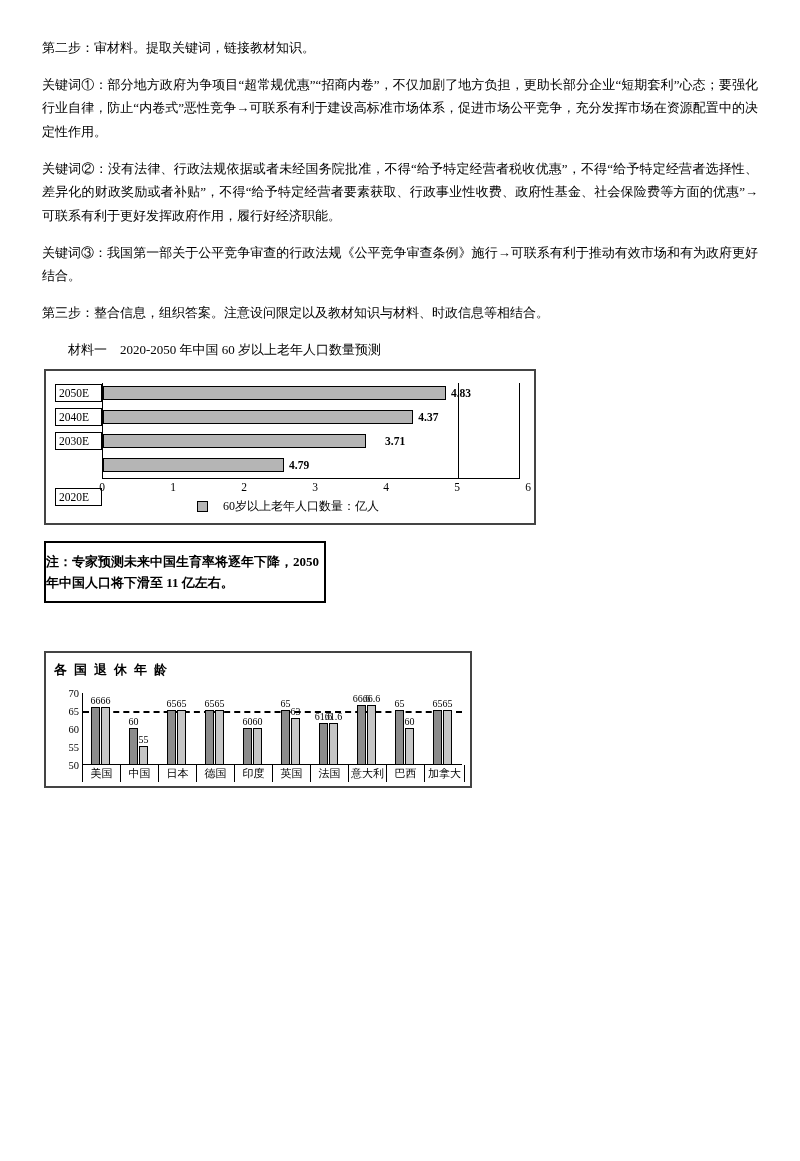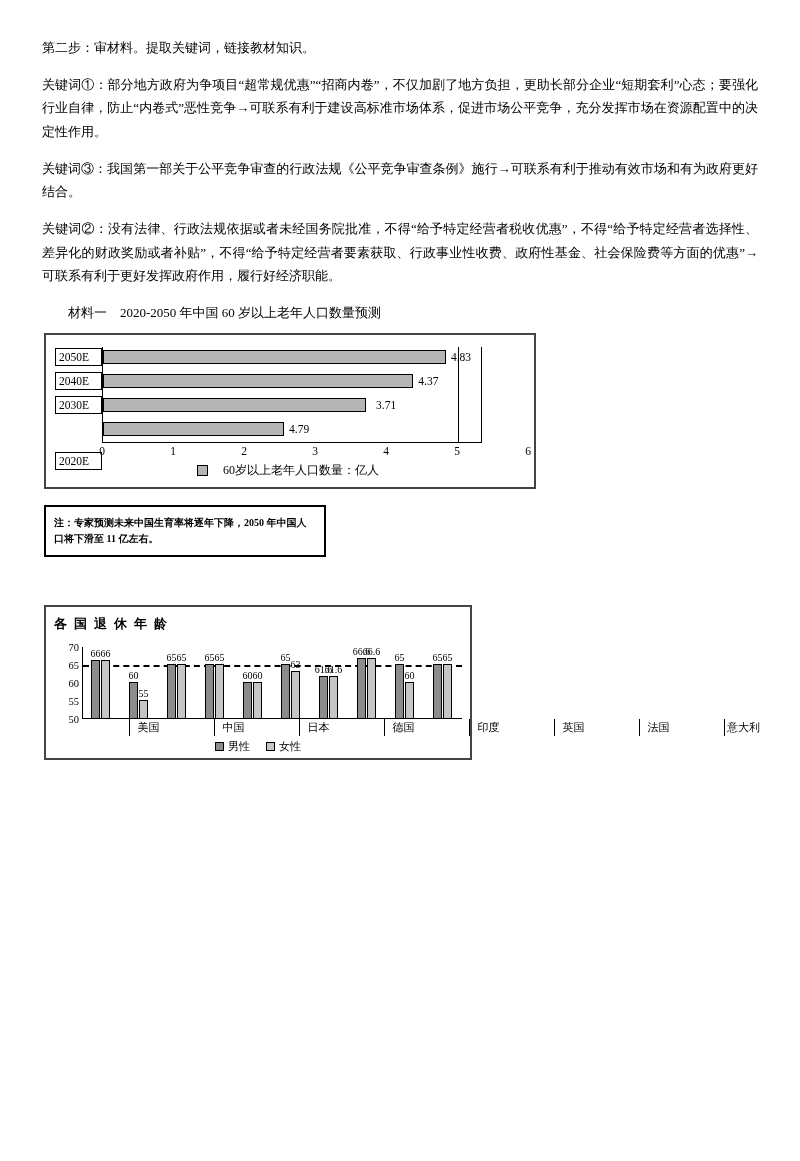--- a/index.html
+++ b/index.html
@@ -10,81 +10,82 @@
     color:#000;
   }
   .page { width:800px; min-height:1161px; padding:36px 42px 16px 42px; background:#fff; }
 
   .para { font-size:13px; line-height:1.82; text-align:justify; margin-bottom:13px; }
   .para.indent { text-indent:2em; }
   .para.caption { text-indent:2em; margin:13px 0 8px 0; }
 
   
   .chart1 { width:492px; border:2px solid #444; padding:12px 12px 6px 8px; margin:2px 0 14px 2px; }
-  .c1-canvas { position:relative; height:96px; margin-left:48px; width:380px;
+  .c1-canvas { position:relative; height:96px; margin-left:48px; width:418px;
                border-left:1px solid #000; border-bottom:1px solid #000; border-right:1px solid #000; }
   .c1-cat { position:absolute; left:-48px; width:47px; height:18px; border:1px solid #000;
             font-size:11.5px; line-height:16px; padding-left:3px; background:#fff; }
   .c1-bar { position:absolute; height:14px; border:1px solid #000; }
-  .c1-val { position:absolute; font-size:11.5px; line-height:14px; }
+  .c1-val { position:absolute; font-size:11.5px; line-height:14px;font-weight:bold; }
   .c1-grid { position:absolute; top:0; bottom:0; width:0; border-left:1px solid #000; }
   .c1-axis { position:relative; margin-left:48px; width:426px; height:17px; font-size:11.5px; }
   .c1-tick { position:absolute; top:2px; transform:translateX(-50%); }
   .c1-legend { display:flex; justify-content:center; align-items:center; gap:15px;
                font-size:12px; margin-top:2px; padding-bottom:2px; }
   .swatch { width:11px; height:11px; display:inline-block; border:1px solid #000; }
 
   
-  .note { border:2px solid #000; font-weight:bold; font-size:10px; line-height:1.62;
-          padding:8px 8px; }
+  .note { border:2px solid #000; font-weight:bold; font-size:13px; line-height:1.62;
+          padding:8px 0; }
   .note1 { width:282px; margin:16px 0 0 2px; }
   .note2 { width:308px; margin:20px 0 0 2px; }
 
   
   .chart2 { width:428px; border:2px solid #444; padding:6px 8px 4px 8px; margin:48px 0 0 2px; }
   .c2-title { text-align:left; font-size:13px; font-weight:bold; letter-spacing:7px; margin:2px 0 14px 0; }
   .c2-canvaswrap { margin-left:28px; }
   .c2-canvas { position:relative; width:380px; height:72px;
                border-left:1px solid #000; border-bottom:1px solid #000; }
   .c2-ylab { position:absolute; left:-27px; width:23px; text-align:right; font-size:10.5px;
              transform:translateY(-50%); }
   .c2-dash { position:absolute; left:0; right:0; border-top:2px dashed #000; }
   .c2-bar { position:absolute; bottom:0; border:1px solid #000; border-bottom:none; }
   .c2-vlab { position:absolute; font-size:10px; transform:translateX(-50%); white-space:nowrap; }
   .c2-xlabels { display:flex; width:381px; margin-left:28px; }
   .c2-xcell { flex:0 0 38px; text-align:center; font-size:11px; line-height:17px;
-              border-left:1px solid #000; overflow:hidden;margin-left:47px; }
+              border-left:1px solid #000; overflow:hidden; }
   .c2-xcell:last-child { border-right:1px solid #000; flex-basis:41px; }
   .c2-legend { display:flex; justify-content:center; align-items:center; gap:16px;
                font-size:11px; margin-top:3px; }
   .c2-legitem { display:flex; align-items:center; gap:4px; }
   .c2-sw { width:9px; height:9px; display:inline-block; border:1px solid #000; }
 </style>
 </head>
 <body>
 
 <div class="page">
 
   <p class="para">第二步：审材料。提取关键词，链接教材知识。</p>
   <p class="para">关键词①：部分地方政府为争项目“超常规优惠”“招商内卷”，不仅加剧了地方负担，更助长部分企业“短期套利”心态；要强化行业自律，防止“内卷式”恶性竞争→可联系有利于建设高标准市场体系，促进市场公平竞争，充分发挥市场在资源配置中的决定性作用。</p>
+  <p class="para">关键词②：没有法律、行政法规依据或者未经国务院批准，不得“给予特定经营者税收优惠”，不得“给予特定经营者选择性、差异化的财政奖励或者补贴”，不得“给予特定经营者要素获取、行政事业性收费、政府性基金、社会保险费等方面的优惠”→可联系有利于更好发挥政府作用，履行好经济职能。</p>
   <p class="para">关键词③：我国第一部关于公平竞争审查的行政法规《公平竞争审查条例》施行→可联系有利于推动有效市场和有为政府更好结合。</p>
-  <p class="para">关键词②：没有法律、行政法规依据或者未经国务院批准，不得“给予特定经营者税收优惠”，不得“给予特定经营者选择性、差异化的财政奖励或者补贴”，不得“给予特定经营者要素获取、行政事业性收费、政府性基金、社会保险费等方面的优惠”→可联系有利于更好发挥政府作用，履行好经济职能。</p>
+  <p class="para">第三步：整合信息，组织答案。注意设问限定以及教材知识与材料、时政信息等相结合。</p>
   <p class="para caption">材料一　2020-2050 年中国 60 岁以上老年人口数量预测</p>
 
   <div class="chart1">
     <div class="c1-canvas" id="c1-canvas">
         <div class="c1-cat" style="top: 1px;">2050E</div>
         <div class="c1-bar" style="top: 3px; width: 342.93px; background: rgb(181, 181, 181);"></div>
         <span class="c1-val" style="top: 3px; left: 347.93px;">4.83</span>
         <div class="c1-cat" style="top: 25px;">2040E</div>
         <div class="c1-bar" style="top: 27px; width: 310.27px; background: rgb(181, 181, 181);"></div>
         <span class="c1-val" style="top: 27px; left: 315.27px;">4.37</span>
         <div class="c1-cat" style="top: 49px;">2030E</div>
         <div class="c1-bar" style="top: 51px; width: 263.41px; background: rgb(181, 181, 181);"></div>
-        <span class="c1-val" style="top: 51px; left: 273px;">3.71</span>
+        <span class="c1-val" style="top: 51px; left: 282px;">3.71</span>
         <div class="c1-cat" style="top: 73px; margin-top: 32px;">2020E</div>
         <div class="c1-bar" style="top: 75px; width: 181.05px; background: rgb(181, 181, 181);"></div>
         <span class="c1-val" style="top: 75px; left: 186.05px;">4.79</span>
         <div class="c1-grid" style="left: 355px;"></div>
       </div>
     <div class="c1-axis" id="c1-axis">
         <span class="c1-tick" style="left: 0px;">0</span>
         <span class="c1-tick" style="left: 71px;">1</span>
         <span class="c1-tick" style="left: 142px;">2</span>
         <span class="c1-tick" style="left: 213px;">3</span>
@@ -157,26 +158,16 @@
         <div class="c2-xcell">中国</div>
         <div class="c2-xcell">日本</div>
         <div class="c2-xcell">德国</div>
         <div class="c2-xcell">印度</div>
         <div class="c2-xcell">英国</div>
         <div class="c2-xcell">法国</div>
         <div class="c2-xcell">意大利</div>
         <div class="c2-xcell">巴西</div>
         <div class="c2-xcell">加拿大</div>
       </div>
-    <div class="c2-legend" id="c2-legend">
-        <div class="c2-legitem">
-          <span class="c2-sw" style="background: rgb(140, 140, 140);"></span>
-          <span>男性</span>
-        </div>
-        <div class="c2-legitem">
-          <span class="c2-sw" style="background: rgb(198, 198, 198);"></span>
-          <span>女性</span>
-        </div>
-      </div>
   </div>
 
 
 </div>
 
 </body></html>

